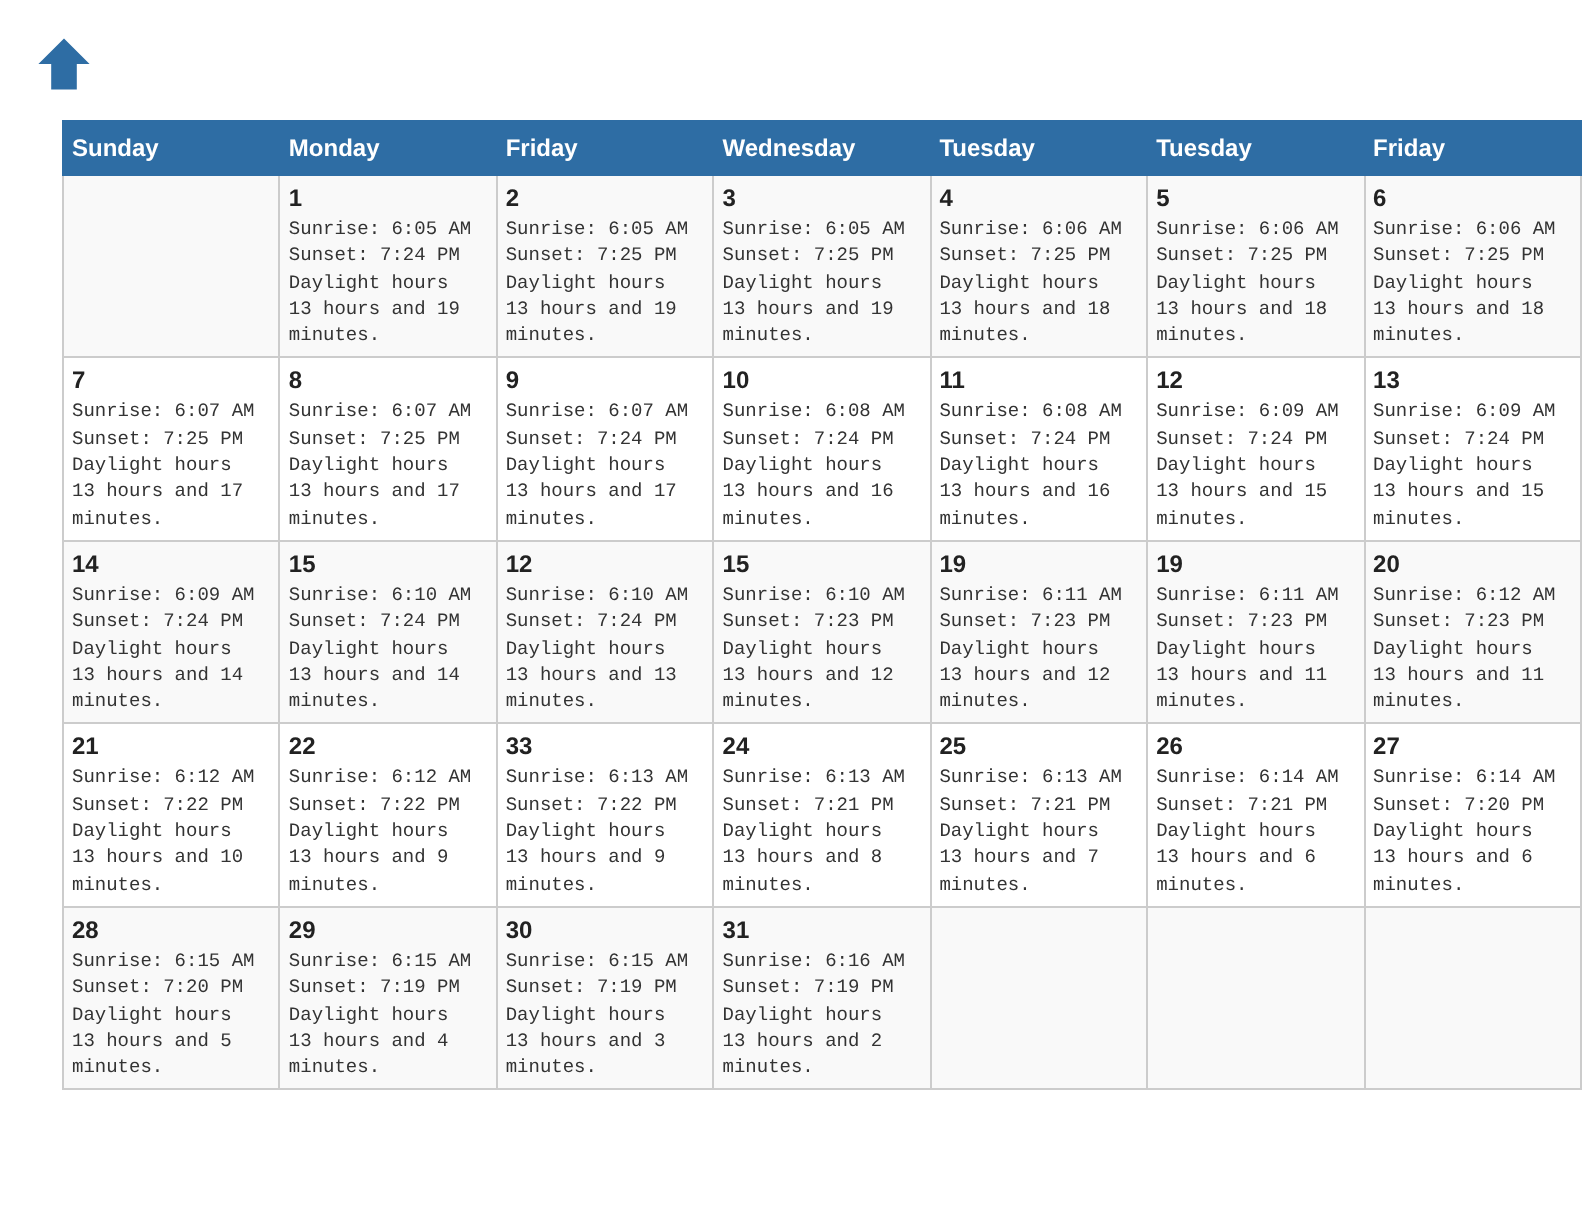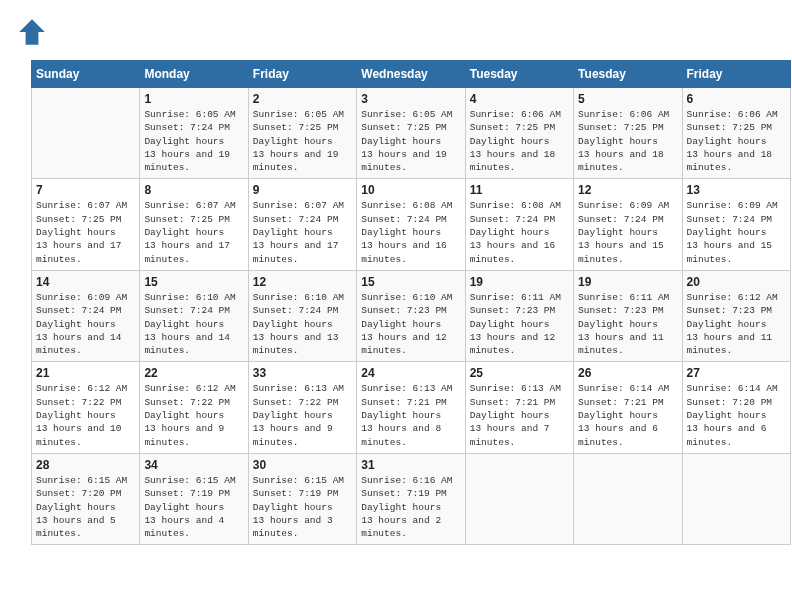--- a/index.html
+++ b/index.html
@@ -377,21 +377,21 @@
         <td>
           <span class="day-num">28</span>
         <div class="day-info">
           Sunrise: 6:15 AM<br>
           Sunset: 7:20 PM<br>
           Daylight hours<br>
           13 hours and 5 minutes.
         </div>
         </td>
         <td>
-          <span class="day-num">34</span>
+          <span class="day-num">29</span>
         <div class="day-info">
           Sunrise: 6:15 AM<br>
           Sunset: 7:19 PM<br>
           Daylight hours<br>
           13 hours and 4 minutes.
         </div>
         </td>
         <td>
           <span class="day-num">30</span>
         <div class="day-info">

